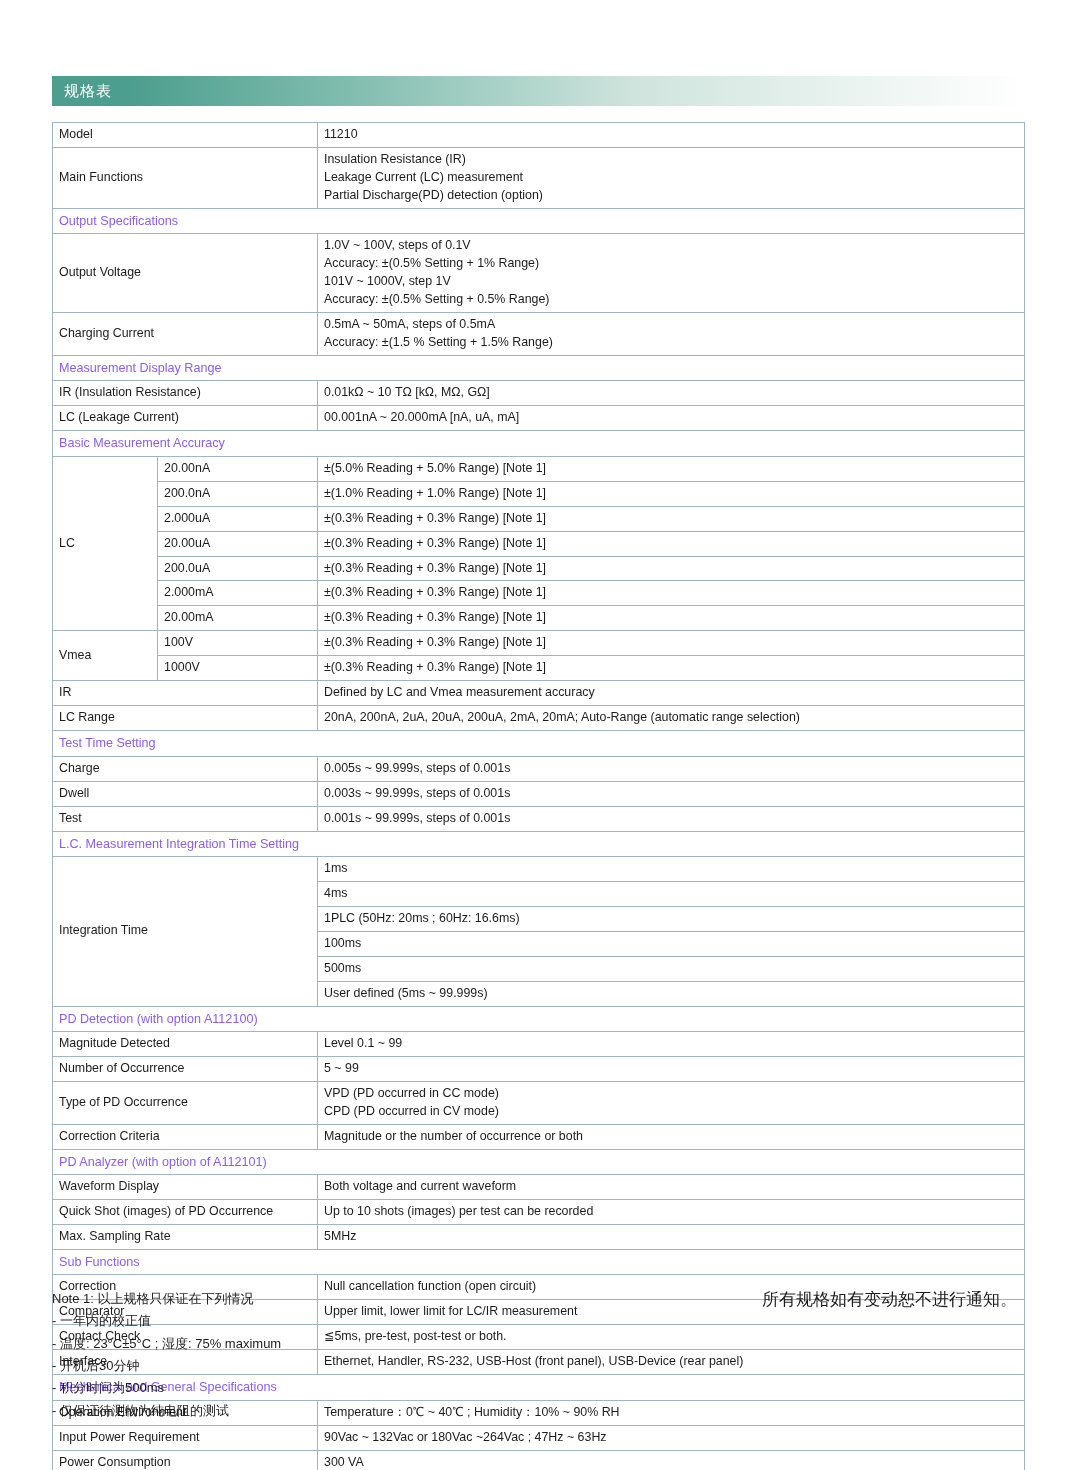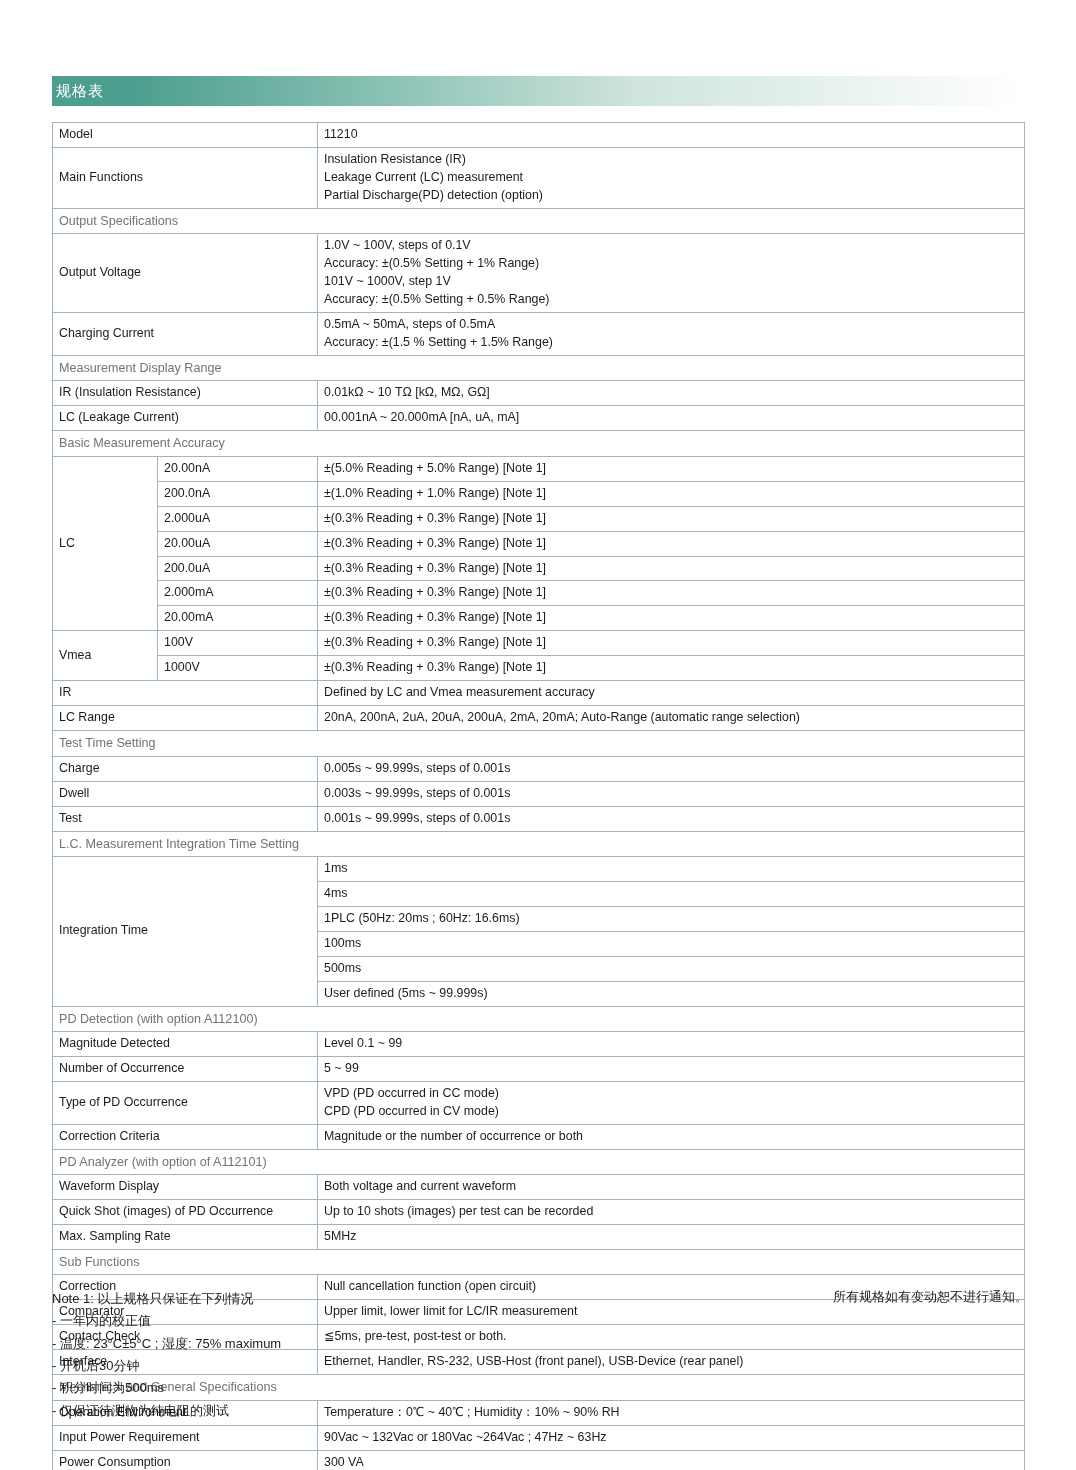--- a/index.html
+++ b/index.html
@@ -27,21 +27,21 @@
     top: 76px;
     width: 972px;
     height: 30px;
     background: linear-gradient(to right, #4c9e8e 0%, #4c9e8e 8%, #7fbcae 30%, #cfe4dd 60%, #ffffff 100%);
     display: flex;
     align-items: center;
   }
   .header-bar .title {
     color: #ffffff;
     font-size: 15px;
-    padding-left: 4px;
+    padding-left: 12px;
     letter-spacing: 1px;
   }
   table.spec {
     position: absolute;
     left: 52px;
     top: 122px;
     width: 972px;
     border-collapse: collapse;
     font-size: 12.4px;
     table-layout: fixed;
@@ -50,21 +50,21 @@
     border: 1px solid #9fb4c4;
     padding: 3px 6px;
     vertical-align: middle;
     line-height: 1.45;
     background: #ffffff;
     height: 14px;
   }
   td.section {
     background: #b8cfdd;
     font-size: 12.6px;
-    color: #737373;
+    color: #8b5cf6;
   }
   td.label {
     background: #d8e7ef;
   }
   td.sub {
     background: #ffffff;
   }
   td.value {
     background: #ffffff;
   }
@@ -81,23 +81,23 @@
     top: 1288px;
     width: 700px;
     font-size: 13px;
     line-height: 1.72;
   }
   .notes div {
     white-space: pre;
   }
   .disclaimer {
     position: absolute;
-    right: 48px;
+    right: 59px;
     top: 1288px;
-    font-size: 13px;
+    font-size: 17px;
     text-align: right;
   }
 </style>
 </head>
 <body>
 
 <div class="page">
 
   <div class="header-bar">
     <span class="title">规格表</span>

